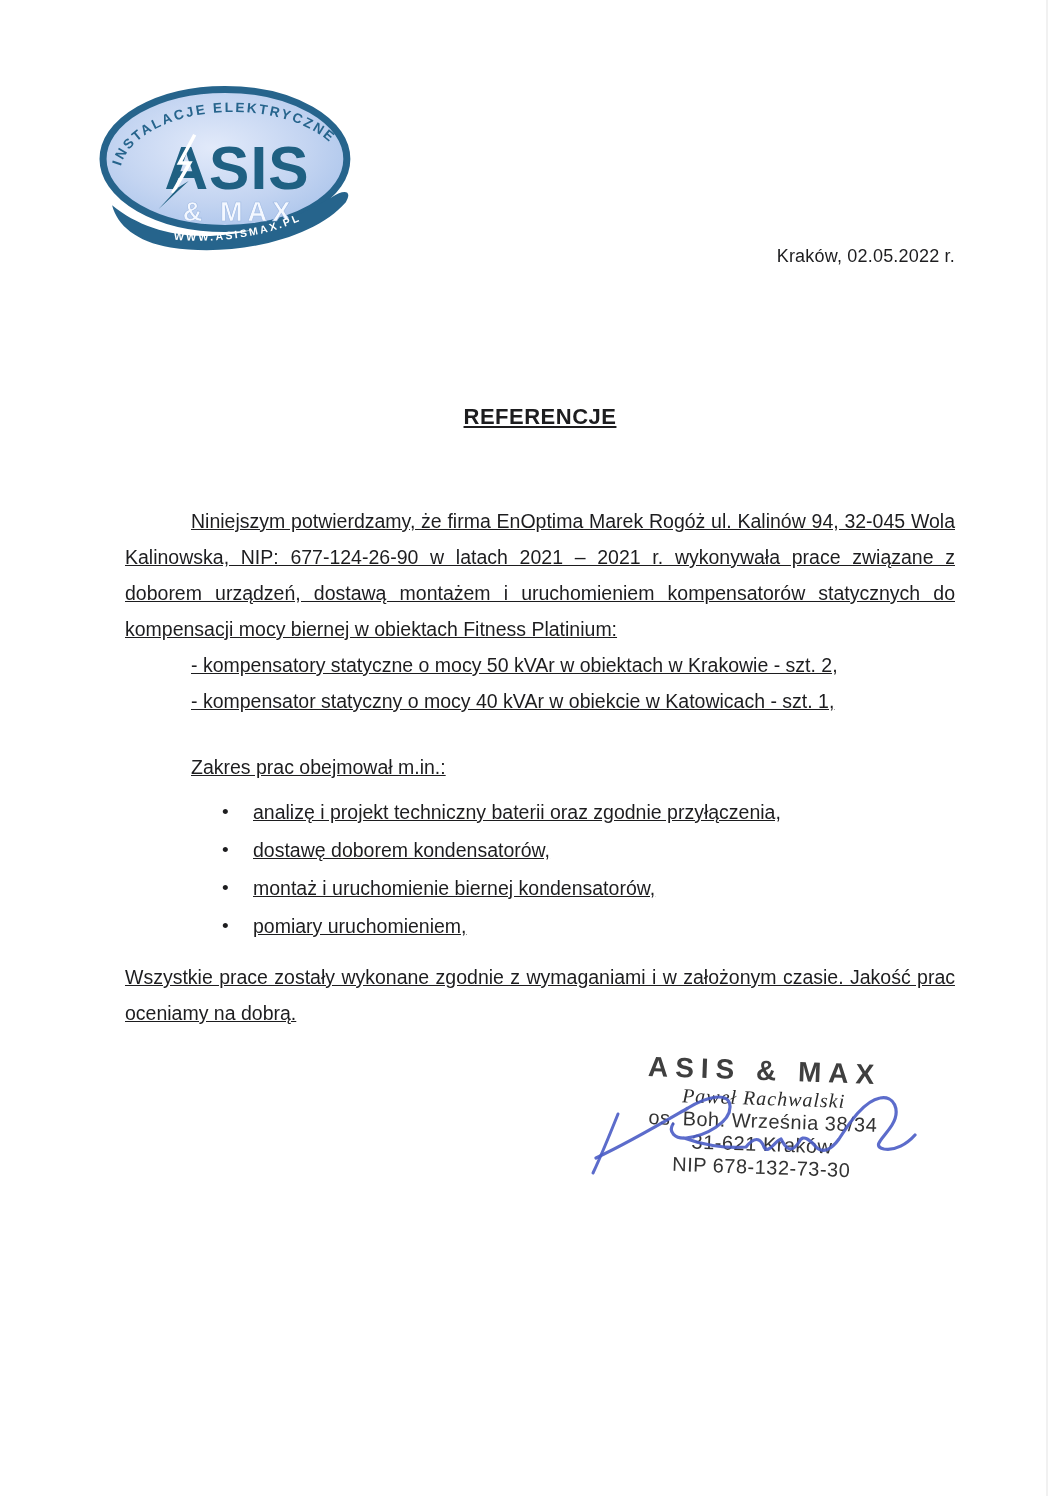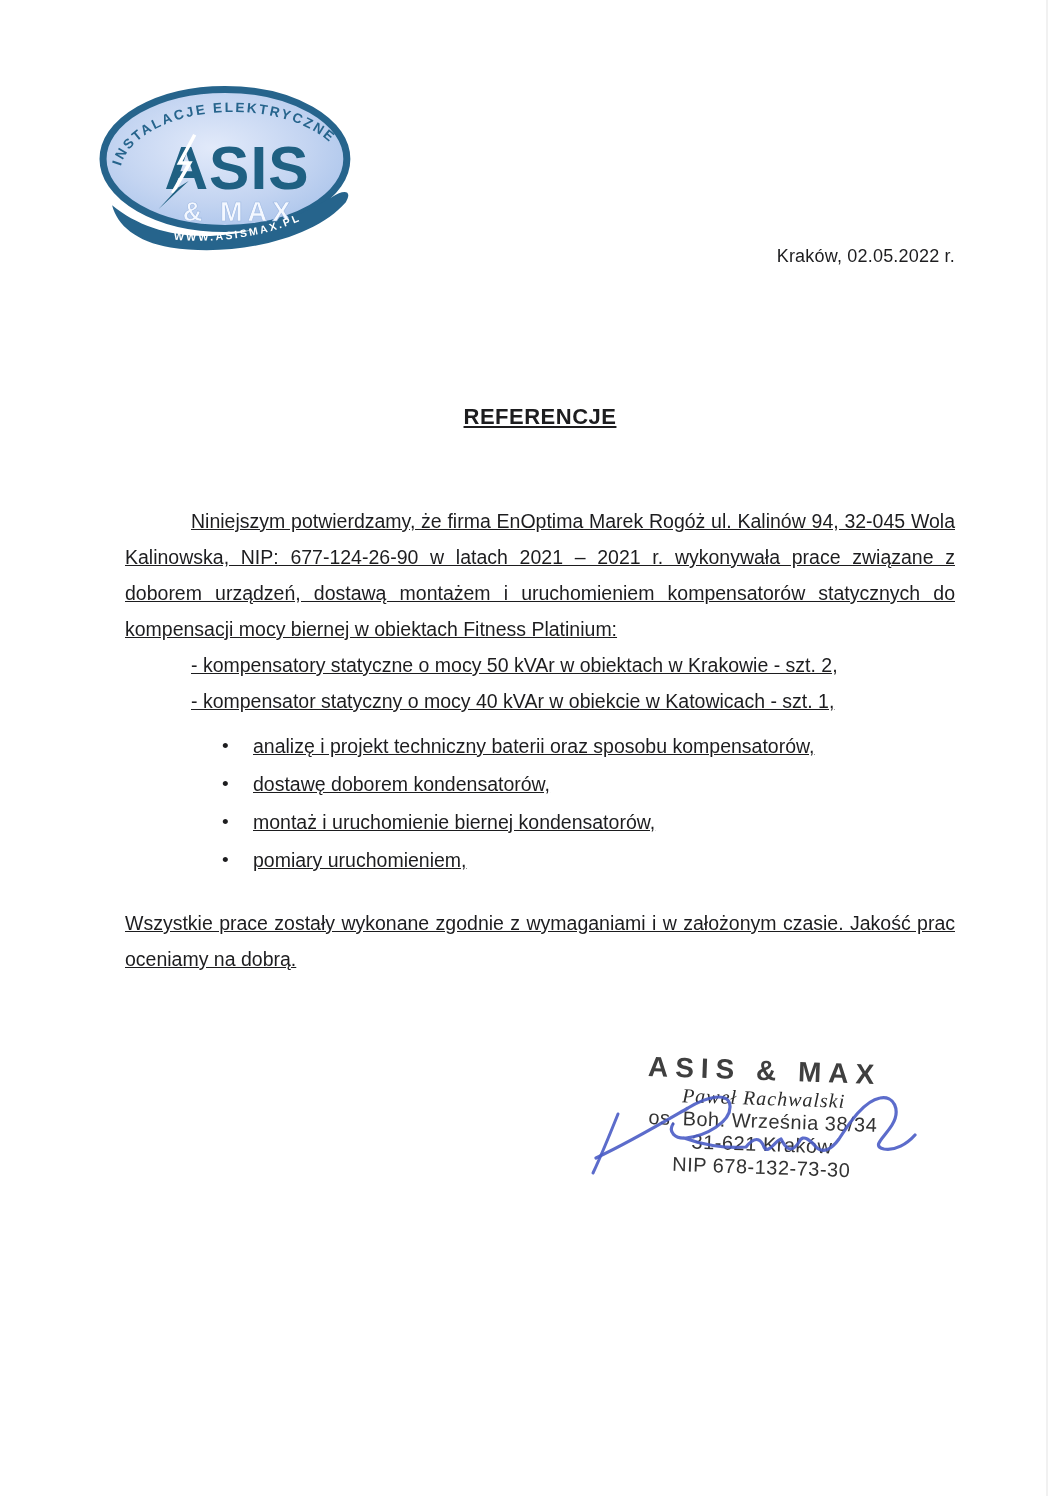--- a/index.html
+++ b/index.html
@@ -37,21 +37,21 @@
   .para.indent { text-indent:66px; }
   .dash-list { margin-left:66px; font-size:19.5px; line-height:36px; }
   .scope { margin-top:30px; margin-left:66px; font-size:19.5px; line-height:36px; }
   .bullets { margin-top:8px; list-style:none; font-size:19.5px; }
   .bullets li { position:relative; padding-left:128px; line-height:38px; }
   .bullets li::before {
     content:"\2022";
     position:absolute; left:97px; top:0;
     font-size:19px; line-height:38px; color:#1d1d1f;
   }
-  .closing { margin-top:26px; }
+  .closing { margin-top:14px; }
   .stamp-block {
     position:absolute; top:1056px; left:608px; width:310px;
     text-align:center;
     transform:rotate(2deg);
     color:#3b3b3b;
   }
   .stamp-company {
     font-size:28px; font-weight:bold; letter-spacing:7px;
     color:#3f3f3f; line-height:30px; white-space:nowrap;
   }
@@ -108,23 +108,24 @@
   <div class="content">
     <div class="doc-title">REFERENCJE</div>
 
     <p class="para indent">Niniejszym potwierdzamy, że firma EnOptima Marek Rogóż ul. Kalinów 94, 32-045 Wola Kalinowska, NIP: 677-124-26-90 w latach 2021 – 2021 r. wykonywała prace związane z doborem urządzeń, dostawą montażem i uruchomieniem kompensatorów statycznych do kompensacji mocy biernej w obiektach Fitness Platinium:</p>
 
     <div class="dash-list">
       <div>- kompensatory statyczne o mocy 50 kVAr w obiektach w Krakowie - szt. 2,</div>
       <div>- kompensator statyczny o mocy 40 kVAr w obiekcie w Katowicach - szt. 1,</div>
     </div>
 
+    <p class="scope">Zakres prac obejmował m.in.:</p>
 
     <ul class="bullets">
-      <li>analizę i projekt techniczny baterii oraz sposobu kompensatorów,</li>
+      <li>analizę i projekt techniczny baterii oraz zgodnie przyłączenia,</li>
       <li>dostawę doborem kondensatorów,</li>
       <li>montaż i uruchomienie biernej kondensatorów,</li>
       <li>pomiary uruchomieniem,</li>
     </ul>
 
     <p class="para closing">Wszystkie prace zostały wykonane zgodnie z wymaganiami i w założonym czasie.  Jakość prac oceniamy na dobrą.</p>
   </div>
 
   <div class="stamp-block">
     <div class="stamp-company">ASIS &amp; MAX</div>

